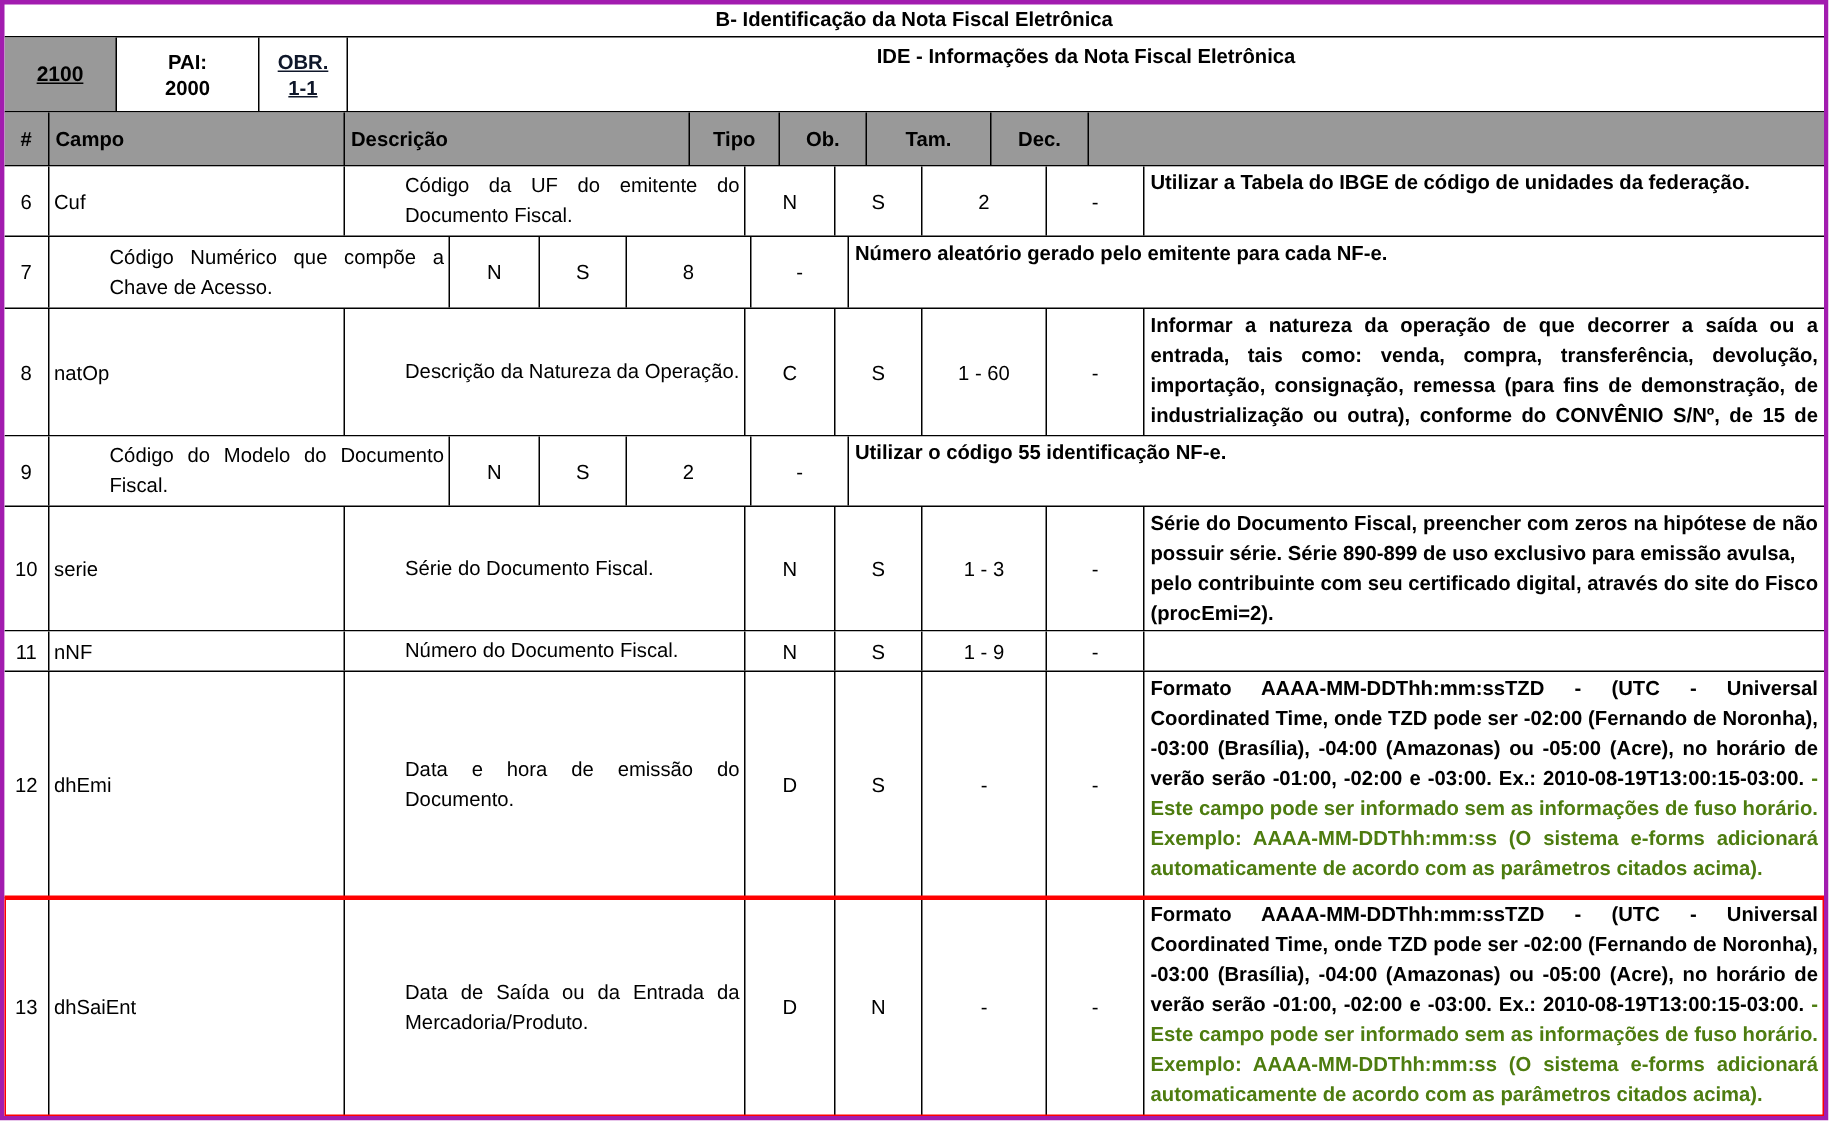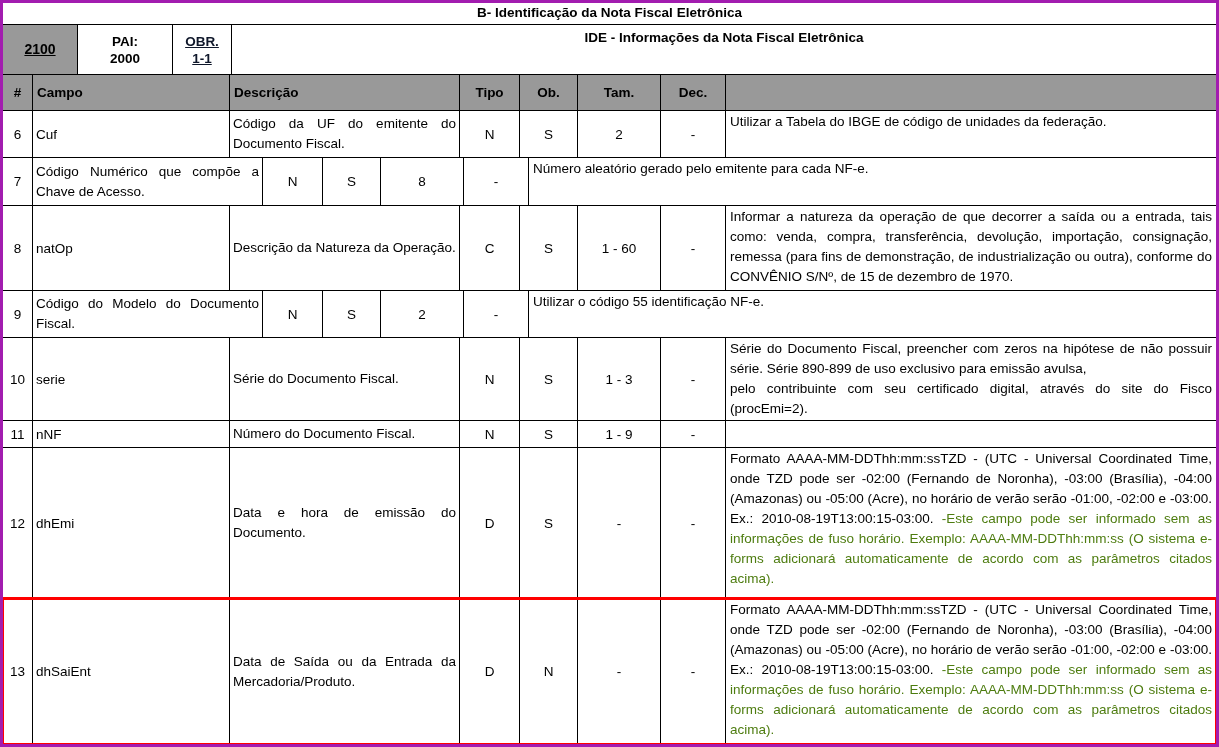--- a/index.html
+++ b/index.html
@@ -42,22 +42,22 @@
   #rows .row:nth-child(2){height:48px;}
   #rows .row:nth-child(3){height:85px;}
   #rows .row:nth-child(4){height:47px;}
   #rows .row:nth-child(5){height:83px;}
   #rows .row:nth-child(6){height:27px;}
   #rows .row:nth-child(7){height:151px;}
   #rows .row:last-child{flex:1;border-bottom:none;}
   .row .c-num,.row .c-tipo,.row .c-ob,.row .c-tam,.row .c-dec{
     display:flex;align-items:center;justify-content:center;}
   .row .c-campo{display:flex;align-items:center;padding:0 3px;}
-  .row .c-desc{display:flex;align-items:center;padding:0 3px;text-align:justify;line-height:20px;}
-  .row .c-obs{padding:1px 4px;text-align:justify;white-space:pre-wrap;line-height:20px;}
+  .row .c-desc{display:flex;align-items:center;padding:0 3px;text-align:justify;line-height:20px;margin-left:37px;}
+  .row .c-obs{padding:1px 4px;text-align:justify;white-space:pre-wrap;line-height:20px;font-weight:bold;}
   .red-text{color:#4d7c0f;}
   .row.highlighted{position:relative;}
   .row.highlighted::after{
     content:"";position:absolute;left:-2px;right:-2px;top:-2px;bottom:-2px;
     border:3px solid #ff0000;pointer-events:none;z-index:3;}
 </style>
 </head>
 <body>
 
 <div class="sheet">

